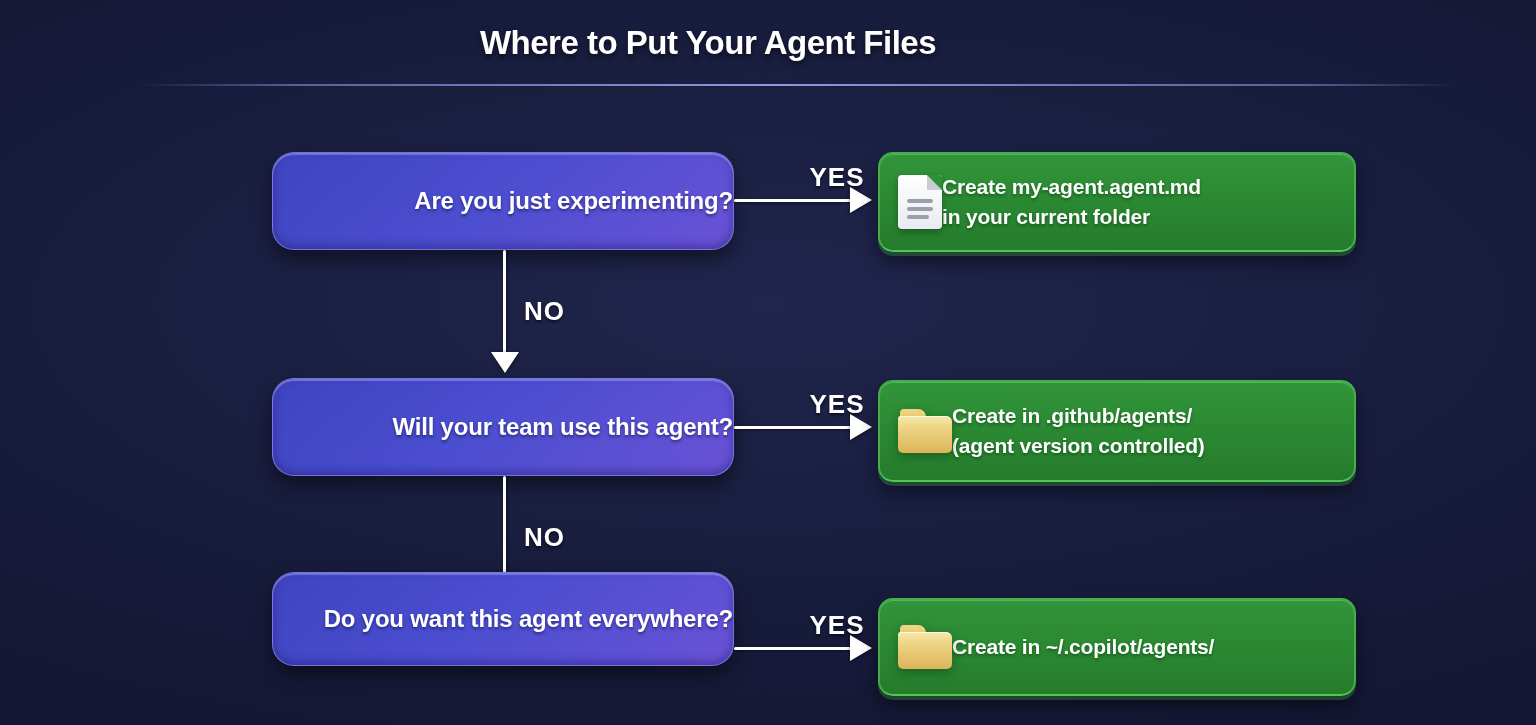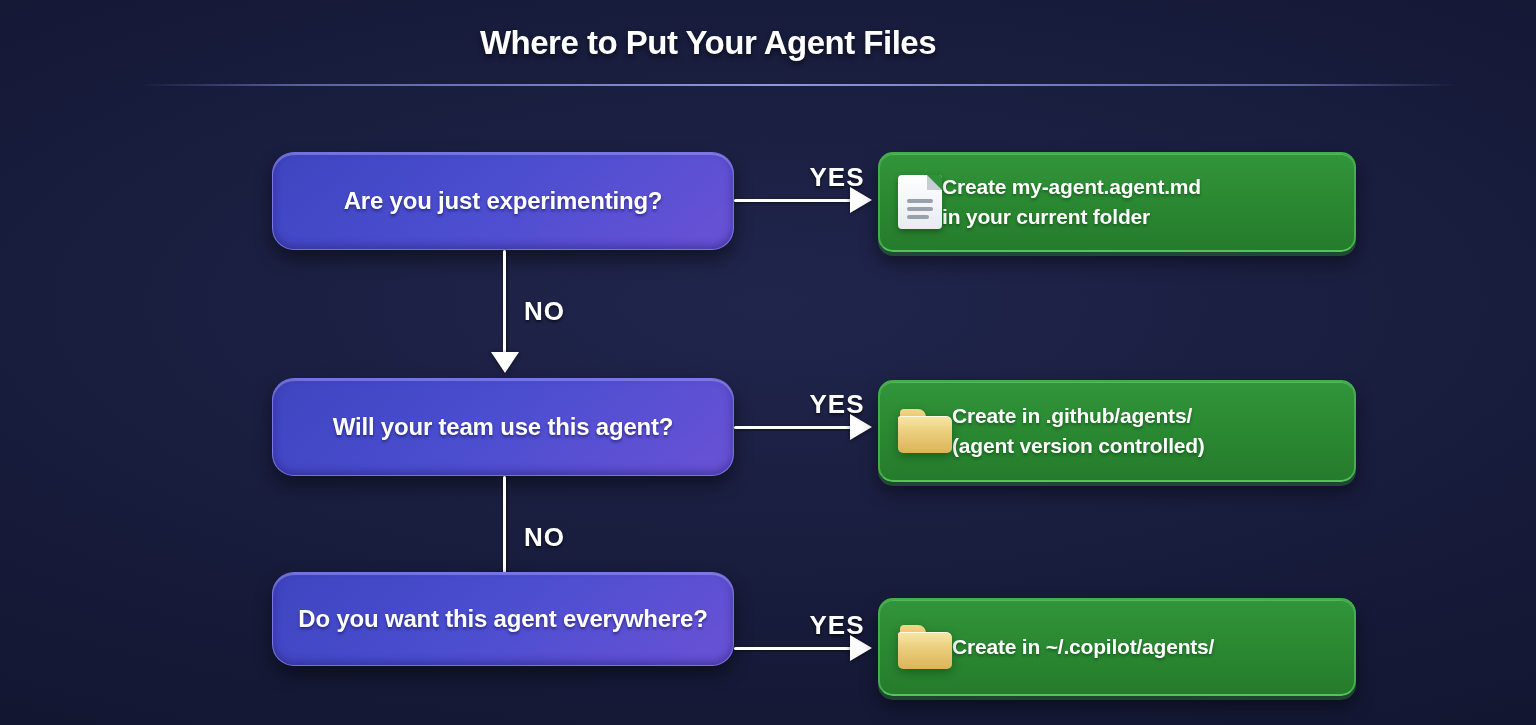--- a/index.html
+++ b/index.html
@@ -13,21 +13,21 @@
     color:#ffffff; font-size:33px; font-weight:700; letter-spacing:-0.5px;
     text-shadow:0 3px 5px rgba(0,0,0,0.55);
   }
   .divider {
     position:absolute; left:140px; top:84px; width:1318px; height:2px;
     background: linear-gradient(90deg, rgba(90,100,170,0) 0%, rgba(110,120,190,0.75) 12%,
       rgba(150,160,225,0.95) 48%, rgba(110,120,190,0.75) 88%, rgba(90,100,170,0) 100%);
   }
   .qbox {
     position:absolute; left:272px; width:460px;
-    display:flex; align-items:center; justify-content:center;
+    display:flex; align-items:center; justify-content:flex-end;
     background: linear-gradient(140deg, #3f44c0 0%, #4a4ecf 45%, #6a52d6 100%);
     border:1px solid rgba(130,130,235,0.75); border-radius:22px;
     box-shadow: inset 0 2px 1px rgba(170,170,250,0.5), inset 0 -3px 8px rgba(35,25,110,0.5),
       0 9px 18px rgba(0,0,0,0.45);
   }
   .qtext {
     color:#ffffff; font-size:24px; font-weight:700; letter-spacing:-0.2px; white-space:nowrap;
     text-shadow:0 2px 3px rgba(20,20,80,0.6);
   }
   .rbox {

